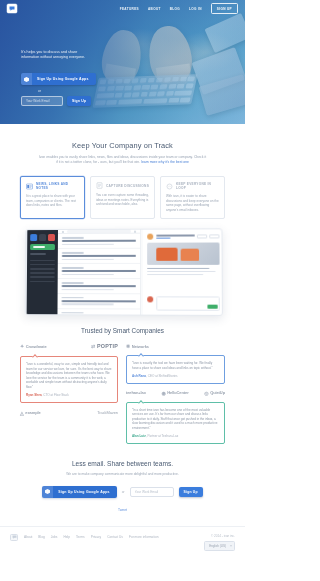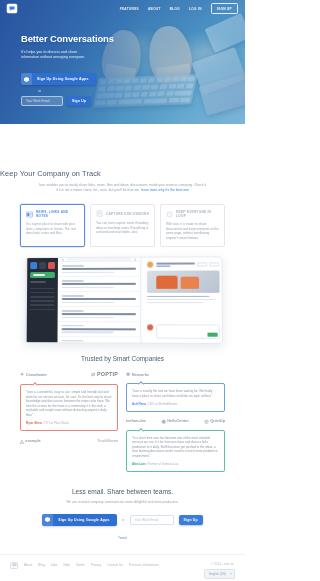--- a/index.html
+++ b/index.html
@@ -161,22 +161,22 @@
     display: flex; align-items: center;
     background: #2f6fd0; border: none; border-radius: 2px;
     color: #fff; font-size: 3.4px; font-weight: 700; letter-spacing: 0.2px;
     font-family: inherit; white-space: nowrap;
     box-shadow: 0 1px 2px rgba(10,30,70,0.25);
   }
 
   
   .sec-track { padding: 17px 0 0; background: #ffffff; }
   .sec-title {
-    text-align: left; color: #4a5b72;
-    font-size: 7.4px; font-weight: 400; letter-spacing: 0.1px; margin-top: 28px;
+    text-align: center; color: #4a5b72;
+    font-size: 7.4px; font-weight: 400; letter-spacing: 0.1px;
   }
   .sec-sub {
     margin: 5px auto 0; max-width: 168px; text-align: center;
     color: #98a3b3; font-size: 3.4px; line-height: 5px;
   }
   .sec-sub .lnk { color: #4a80d6; }
 
   .cards {
     margin: 11px auto 0; width: 205px;
     display: flex; gap: 5px;
@@ -446,21 +446,21 @@
         <a class="nav-link" href="#">FEATURES</a>
         <a class="nav-link" href="#">ABOUT</a>
         <a class="nav-link" href="#">BLOG</a>
         <a class="nav-link" href="#">LOG IN</a>
         <div class="nav-signup">SIGN UP</div>
       </nav>
     </div>
 
     <div class="hero-inner">
       <h1 class="hero-title">
-        <span>Better Conversations</span><br>
+        <br>
       </h1>
       <p class="hero-sub">It's helps you to discuss and share information without annoying everyone.</p>
       <div class="hero-cta">
         <div class="btn-google">
           <span class="g-ic">
             <svg width="5" height="5" viewBox="0 0 10 10">
                 <path d="M5 0L0 2.6v4.8L5 10l5-2.6V2.6z" fill="#ffffff" opacity="0.95"></path>
               </svg>
           </span>
           <span class="g-tx">Sign Up Using Google Apps</span>

